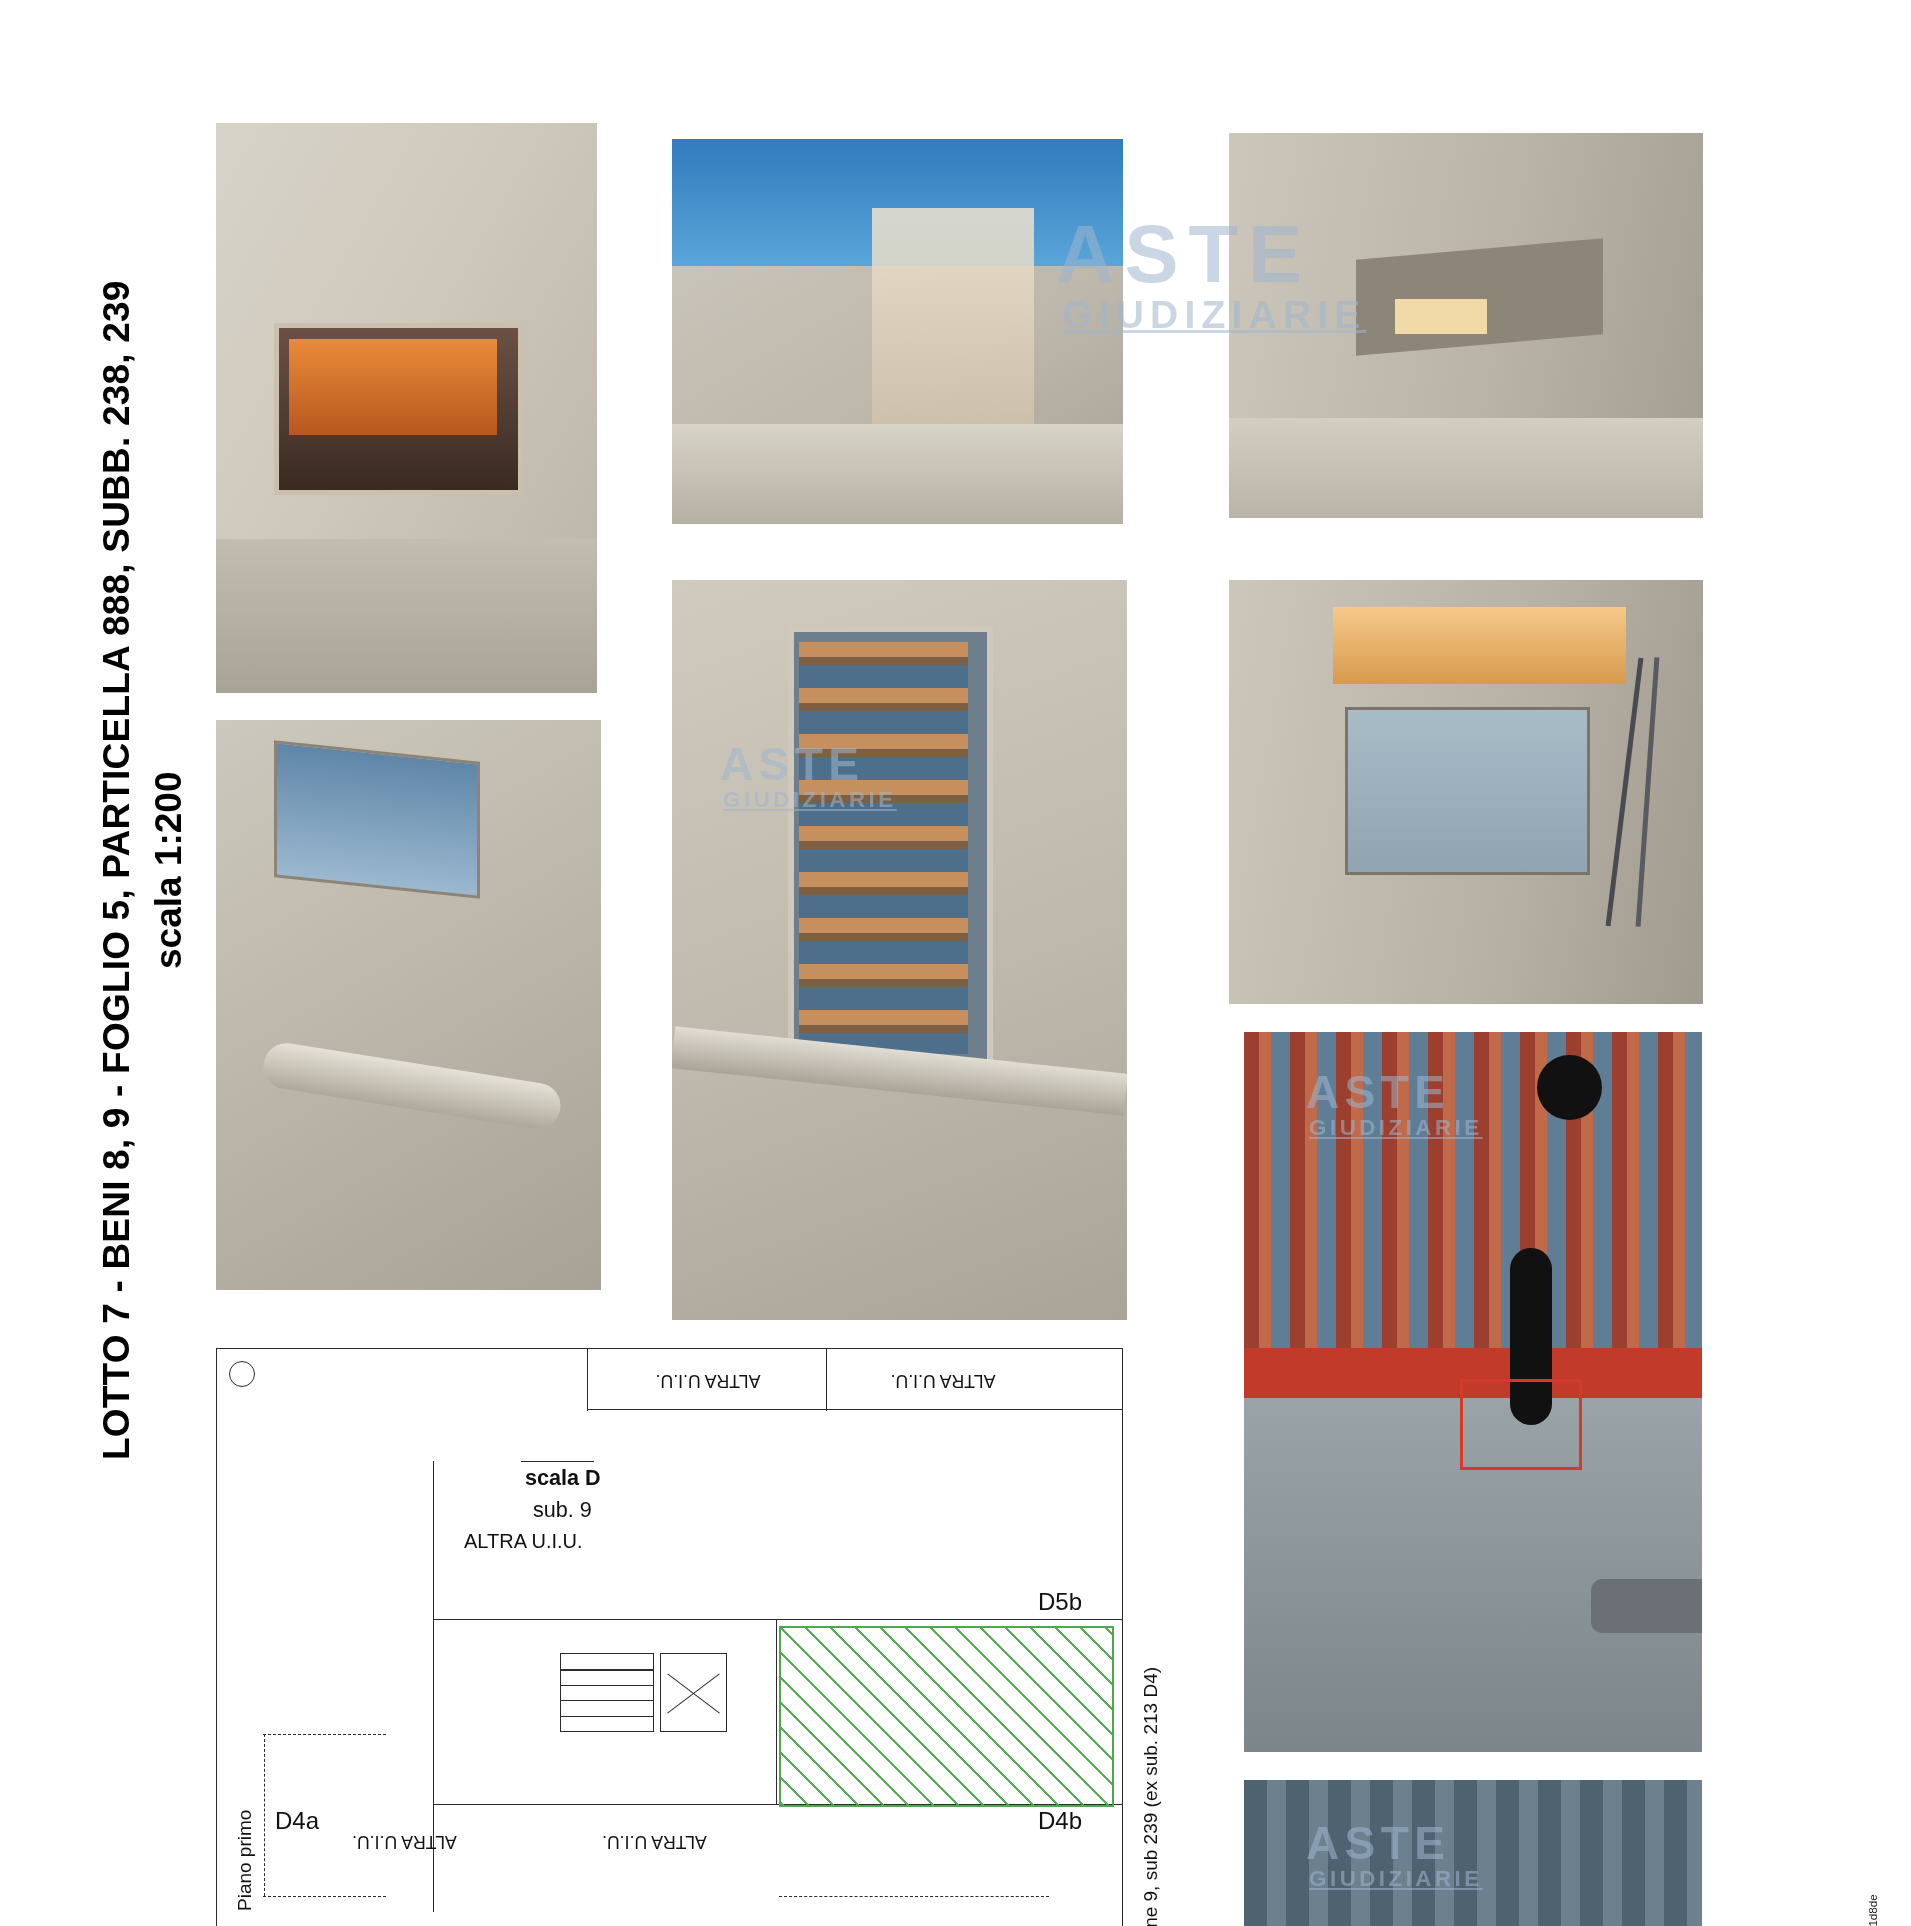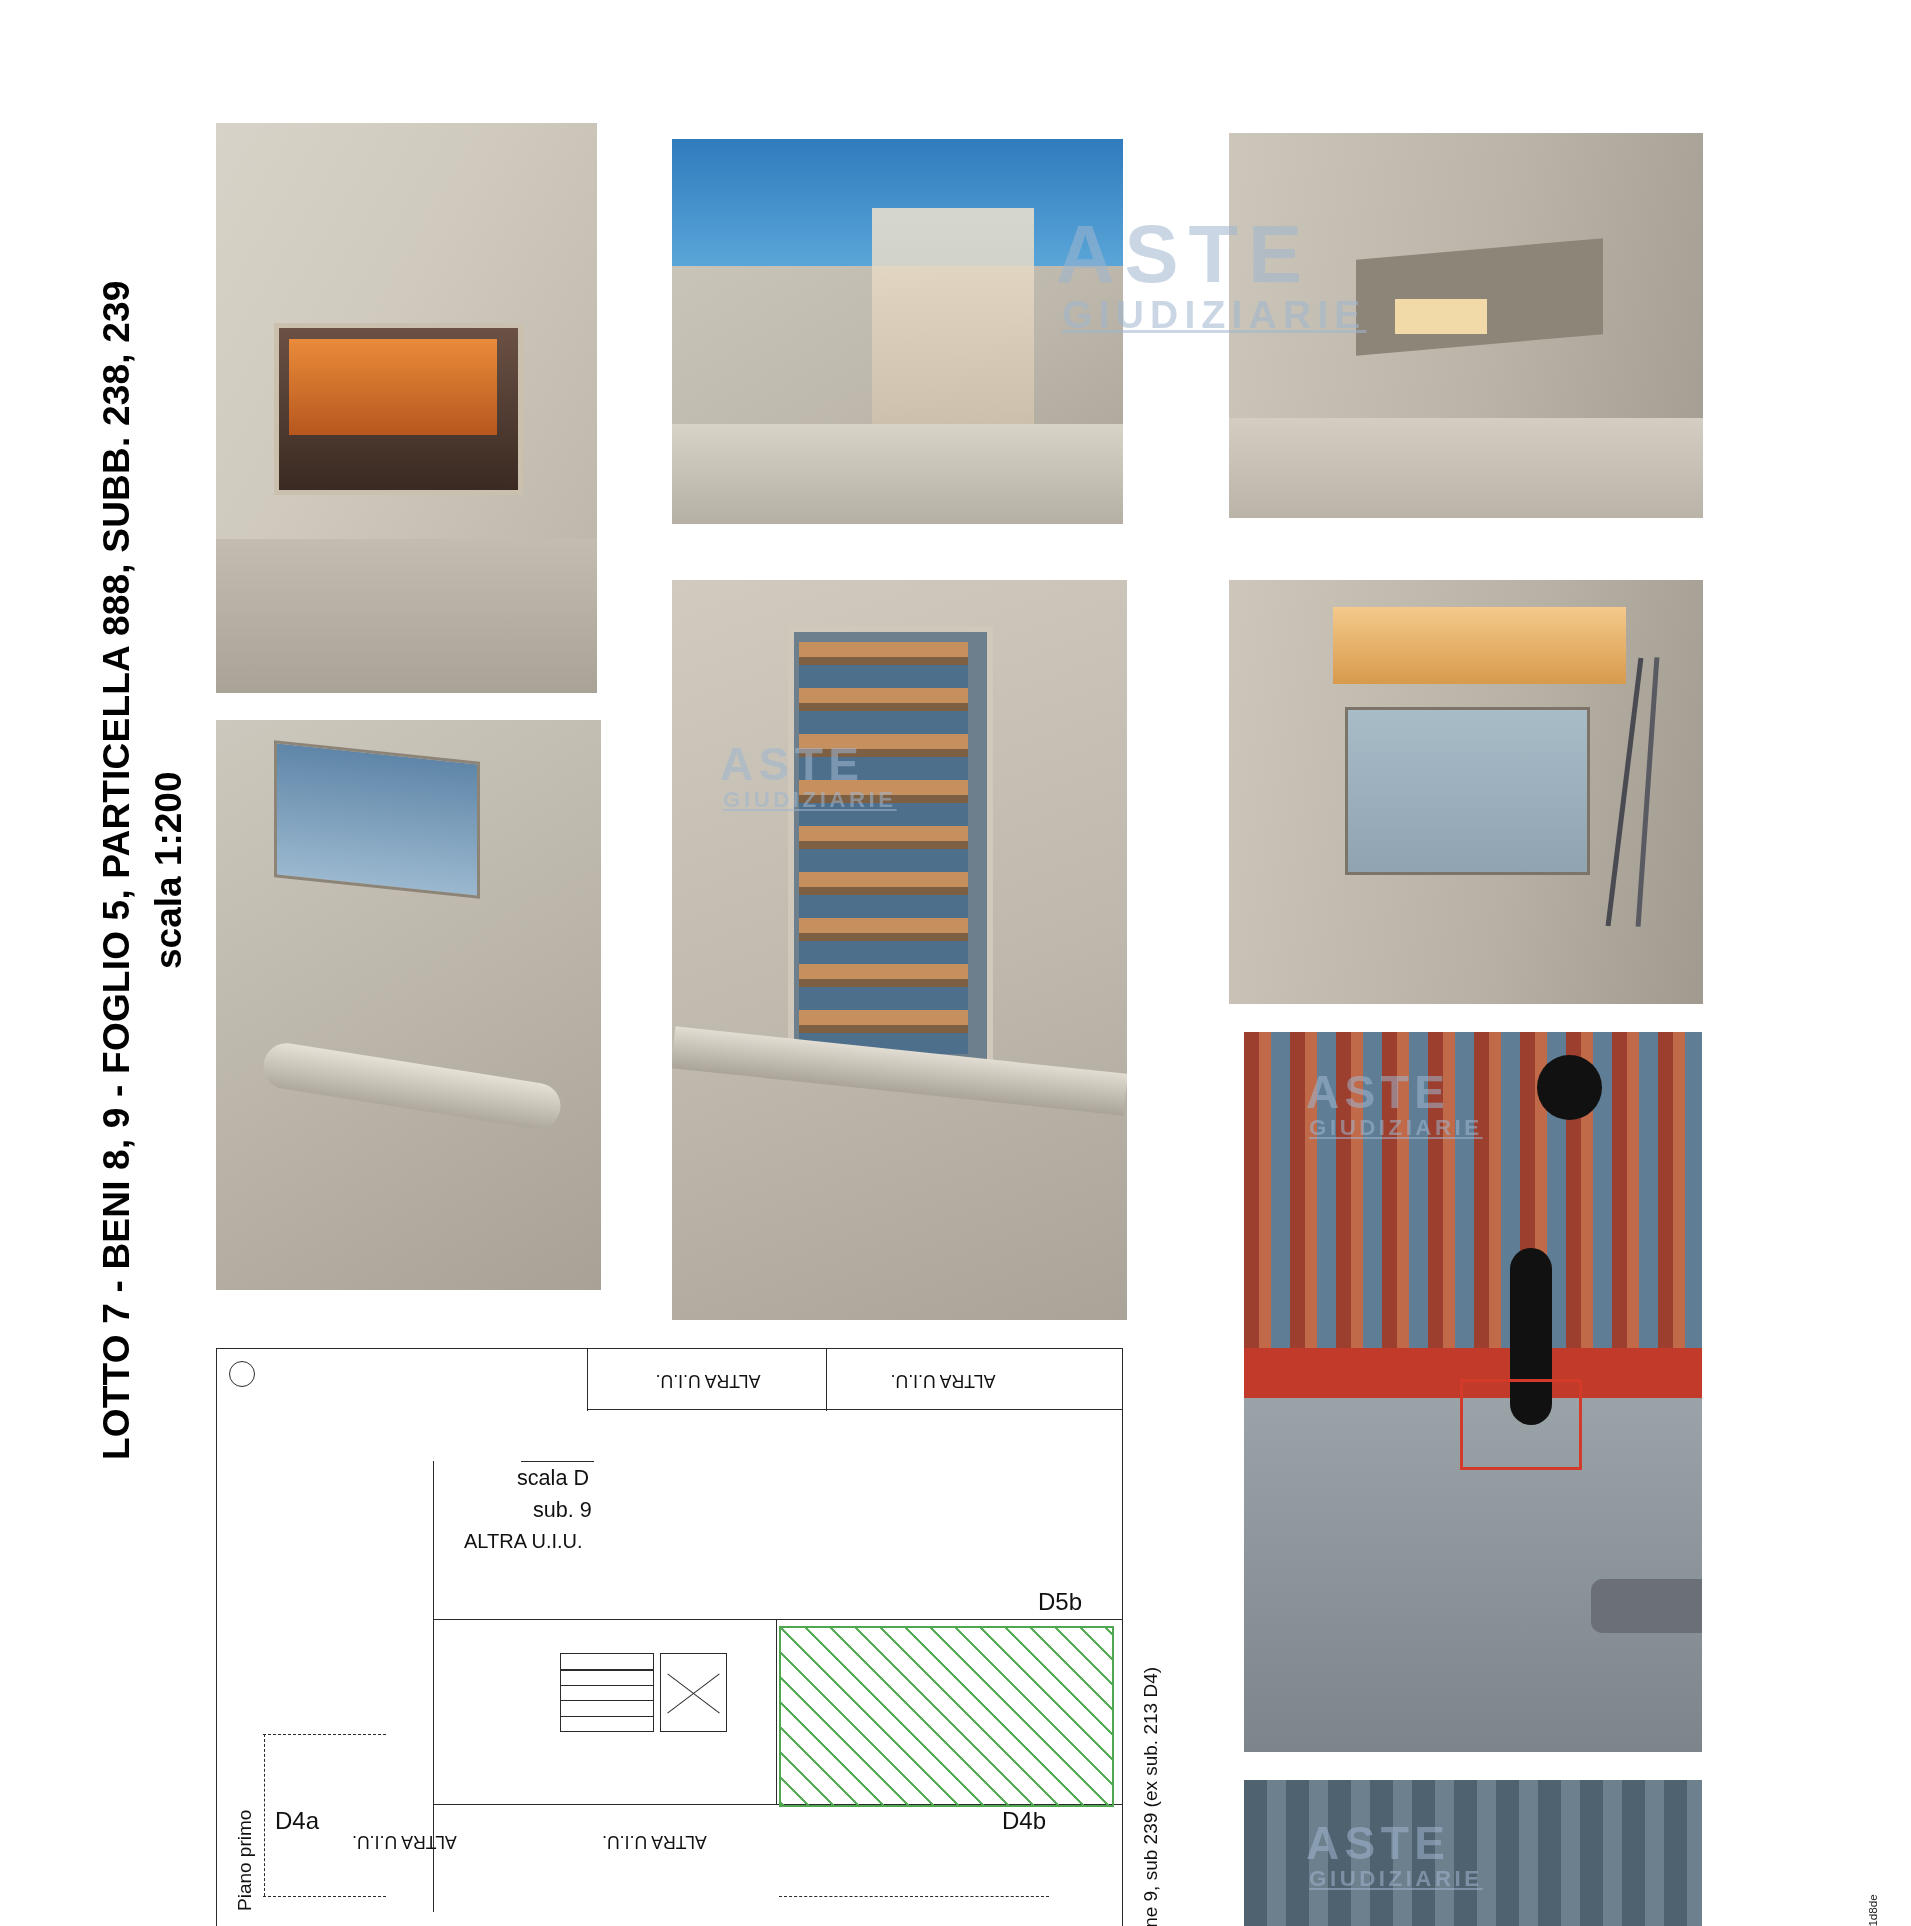--- a/index.html
+++ b/index.html
@@ -301,31 +301,31 @@
       <div class="step" style="top:46px;"></div>
       <div class="step" style="top:62px;"></div>
     </div>
     <div class="xbox" style="left:443px; top:304px; width:65px; height:77px;"></div>
 
     <div class="dash-line" style="left:46px; top:385px; width:123px;"></div>
     <div class="dash-line" style="left:46px; top:547px; width:123px;"></div>
     <div class="dash-line-v" style="left:47px; top:385px; height:162px;"></div>
     <div class="dash-line" style="left:562px; top:547px; width:270px;"></div>
 
-    <div class="plan-lbl" style="left:300px; top:116px;">scala D</div>
+    <div class="plan-lbl" style="left:308px; top:116px;font-weight:bold;">scala D</div>
     <div class="plan-lbl" style="left:316px; top:148px;">sub. 9</div>
     <div class="thin-line" style="left:304px; top:112px; width:73px; height:1.2px;"></div>
 
     <div class="plan-lbl" style="left:247px; top:181px; font-size:20px;">ALTRA U.I.U.</div>
 
     <div class="plan-lbl-rot" style="left:135px; top:482px;">ALTRA U.I.U.</div>
     <div class="plan-lbl-rot" style="left:385px; top:482px;">ALTRA U.I.U.</div>
 
     <div class="dim-label" style="left:58px; top:458px;">D4a</div>
-    <div class="dim-label" style="left:785px; top:458px;">D4b</div>
+    <div class="dim-label" style="left:821px; top:458px;">D4b</div>
     <div class="dim-label" style="left:821px; top:239px;">D5b</div>
 
     <div class="plan-lbl-v" style="left:17.3px; top:562px; font-size:19px;">Piano primo</div>
   </div>
 
   <div class="plan-caption" style="left:1140px; top:1949px;">bene 9, sub 239 (ex sub. 213 D4)</div>
 
   <div id="sig-strip" class="rot90">Firmato Da: ALBERTO COMERRO Emesso Da: INFOCERT QUALIFIED ELECTRONIC SIGNATURE CA 3 Serial#: 1d1d8de</div>
 
 </div>

